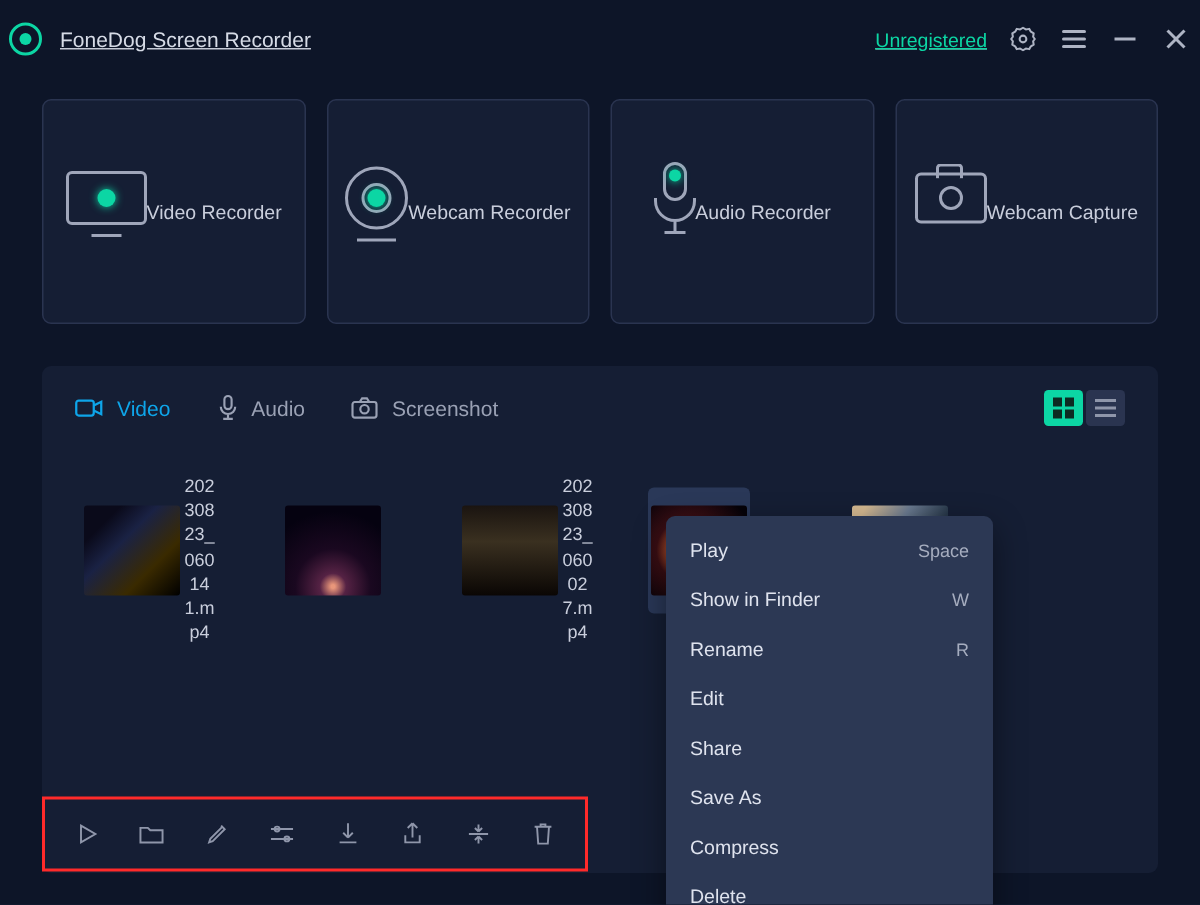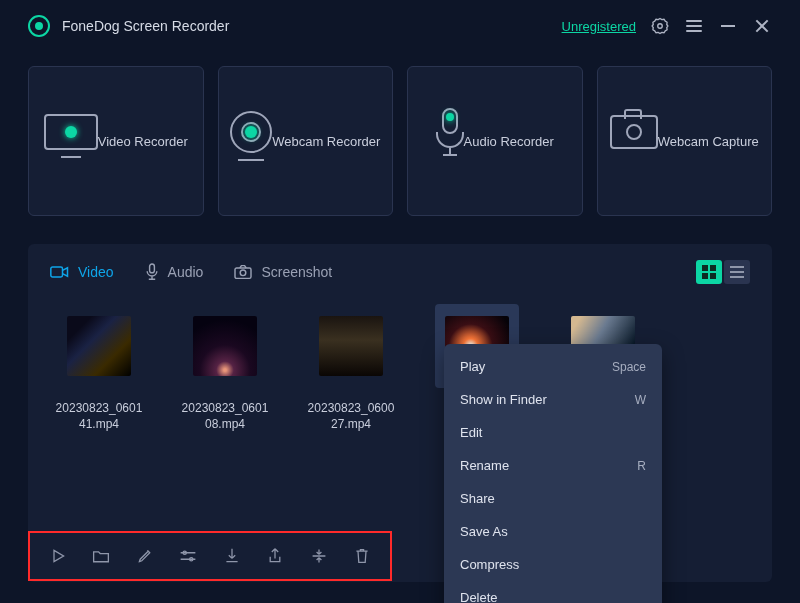--- a/index.html
+++ b/index.html
@@ -10,21 +10,22 @@
     font-family: -apple-system, BlinkMacSystemFont, "Segoe UI", Arial, sans-serif;
     color: #c5cad6;
     overflow: hidden;
     position: relative;
   }
   
   .titlebar {
     display: flex;
     align-items: center;
     height: 52px;
-    padding: 0 28px;
+    padding: 0 6px;
+    text-decoration: underline;
   }
   .brand-logo {
     width: 22px; height: 22px;
     border-radius: 50%;
     border: 2px solid #0cd6a4;
     position: relative;
     margin-right: 12px;
     display:flex;align-items:center;justify-content:center;
   }
   .brand-logo::after{
@@ -102,21 +103,21 @@
   .view-btn{width:26px;height:24px;background:#2a3450;border-radius:3px;display:flex;align-items:center;justify-content:center;cursor:pointer;}
   .view-btn.active{background:#0cd6a4;}
   .grid-glyph{display:grid;grid-template-columns:repeat(2,6px);grid-auto-rows:6px;gap:2px;}
   .grid-glyph span{background:#1b2640;}
   .view-btn.active .grid-glyph span{background:#0d2b22;}
   .list-glyph{display:flex;flex-direction:column;gap:3px;}
   .list-glyph span{width:14px;height:2px;background:#8f96aa;}
 
   
   .thumbs{display:flex;gap:36px;padding:4px 26px 0 26px;}
-  .thumb-item{width:90px;display:flex;flex-direction:column;align-items:center;cursor:pointer;}
+  .thumb-item{width:90px;display:flex;flex-direction:row;align-items:center;cursor:pointer;}
   .thumb-wrap{width:84px;height:84px;border-radius:4px;padding:2px;}
   .thumb-item.selected .thumb-wrap{background:#2a3858;}
   .thumb{width:64px;height:60px;margin:10px auto 0 auto;border-radius:2px;background:#000 center/cover;}
   .t1{background:linear-gradient(135deg,#0a0a1a 20%,#1a2244 40%,#3a2a00 70%,#000 100%);}
   .t2{background:radial-gradient(circle at 50% 90%,#e9967a 2%,#552244 14%,#1a0820 40%,#050210 80%);}
   .t3{background:linear-gradient(180deg,#1a1410 0%,#3a3020 40%,#0a0604 100%);}
   .t4{background:radial-gradient(circle at 40% 50%,#ffe3cc 5%,#ff7a3a 15%,#3a0e14 45%,#050208 90%);}
   .t5{background:linear-gradient(120deg,#d4b890 10%,#6a7a90 40%,#0a1a2a 80%);}
   .thumb-label{margin-top:12px;font-size:12px;color:#c9cedc;text-align:center;line-height:1.35;word-break:break-all;}
 
@@ -274,21 +275,20 @@
     <div class="thumb-item">
       <div class="thumb-wrap">
           <div class="thumb t1"></div>
         </div>
       <div class="thumb-label">20230823_060141.mp4</div>
     </div>
     <div class="thumb-item">
       <div class="thumb-wrap">
           <div class="thumb t2"></div>
         </div>
-      <div class="thumb-label">20230823_060108.mp4</div>
     </div>
     <div class="thumb-item">
       <div class="thumb-wrap">
           <div class="thumb t3"></div>
         </div>
       <div class="thumb-label">20230823_060027.mp4</div>
     </div>
     <div class="thumb-item selected">
       <div class="thumb-wrap">
           <div class="thumb t4"></div>
@@ -352,28 +352,28 @@
 <div class="ctx">
   <div class="ctx-item">
       <span>Play</span>
       <span class="ctx-short">Space</span>
     </div>
   <div class="ctx-item">
       <span>Show in Finder</span>
       <span class="ctx-short">W</span>
     </div>
   <div class="ctx-item">
-      <span>Edit</span>
-      <span class="ctx-short"></span>
-    </div>
-  <div class="ctx-item">
       <span>Rename</span>
       <span class="ctx-short">R</span>
     </div>
   <div class="ctx-item">
+      <span>Edit</span>
+      <span class="ctx-short"></span>
+    </div>
+  <div class="ctx-item">
       <span>Share</span>
       <span class="ctx-short"></span>
     </div>
   <div class="ctx-item">
       <span>Save As</span>
       <span class="ctx-short"></span>
     </div>
   <div class="ctx-item">
       <span>Compress</span>
       <span class="ctx-short"></span>

